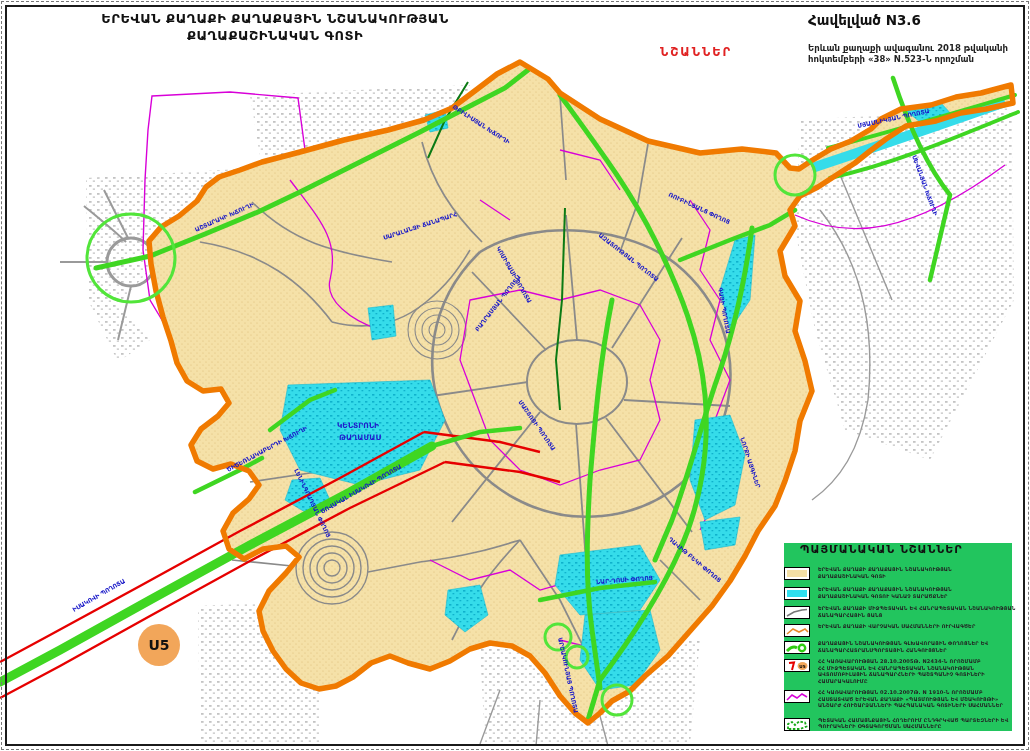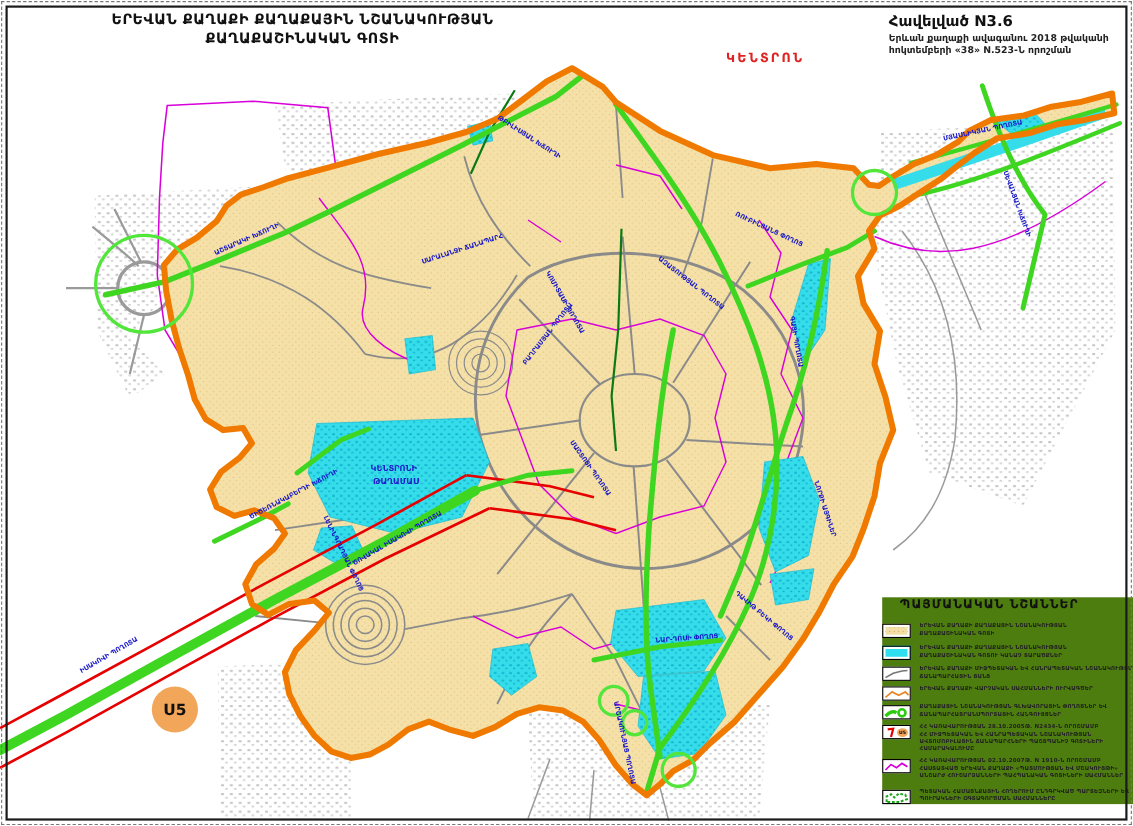--- a/index.html
+++ b/index.html
@@ -4,31 +4,31 @@
 <style>
   html,body{margin:0;padding:0;}
   body{width:1030px;height:751px;position:relative;background:#fff;
        font-family:"DejaVu Sans",sans-serif;overflow:hidden;}
   .frame-outer{position:absolute;inset:1px;border:1px dashed #777;pointer-events:none;}
   .frame-inner{position:absolute;inset:5px;border:2px solid #1a1a1a;pointer-events:none;}
 
   .page-title{position:absolute;left:40px;top:10px;width:470px;text-align:center;
       font-size:13px;font-weight:bold;letter-spacing:.5px;line-height:17px;color:#111;}
   .appendix{position:absolute;left:808px;top:12px;width:210px;color:#111;}
-  .appendix .ap-title{font-size:13.5px;font-weight:bold;margin-bottom:2px;}
+  .appendix .ap-title{font-size:13.5px;font-weight:bold;margin-bottom:15px;}
   .appendix .ap-line{font-size:8.5px;font-weight:bold;line-height:11px;color:#222;}
   .center-banner{position:absolute;left:660px;top:45px;font-size:11.5px;font-weight:bold;
       letter-spacing:2px;color:#E02222;}
 
   #map-wrap{position:absolute;inset:0;}
   svg text.street-label{font-family:"DejaVu Sans",sans-serif;font-size:6px;font-weight:bold;fill:#1818C8;}
   svg text.area-label{font-family:"DejaVu Sans",sans-serif;font-size:7.5px;font-weight:bold;fill:#2020CC;text-anchor:middle;}
   svg text.u5-text{font-family:"DejaVu Sans",sans-serif;font-size:14px;font-weight:bold;fill:#111;text-anchor:middle;}
 
-  .legend{position:absolute;left:802px;top:543px;width:228px;background:#4d7c0f;}
+  .legend{position:absolute;left:784px;top:543px;width:228px;background:#22c55e;}
   .legend-title{font-size:11px;font-weight:bold;letter-spacing:1px;color:#111;
       margin:0 0 10px 16px;}
   .legend-row{display:flex;align-items:flex-start;}
   .sw{width:26px;height:13px;border:1px solid #000;box-sizing:border-box;flex:0 0 26px;margin-top:1px;background:#fff;}
   .sw-zone{background-color:#F3DFA5;background-image:radial-gradient(#C09A50 16%,transparent 17%);
       background-size:4px 4px;box-shadow:inset 0 0 0 2px #fff;}
   .sw-cyan{background:#2FDFEF;box-shadow:inset 0 0 0 2px #fff;}
   .sw svg{display:block;}
   .legend-text{margin-left:8px;font-size:5px;font-weight:bold;line-height:6.5px;
       color:#222;letter-spacing:.2px;white-space:nowrap;}
@@ -198,21 +198,21 @@
   <div>ԵՐԵՎԱՆ ՔԱՂԱՔԻ ՔԱՂԱՔԱՅԻՆ ՆՇԱՆԱԿՈՒԹՅԱՆ</div>
   <div>ՔԱՂԱՔԱՇԻՆԱԿԱՆ ԳՈՏԻ</div>
 </div>
 
 <div class="appendix">
   <div class="ap-title">Հավելված N3.6</div>
   <div class="ap-line">Երևան քաղաքի ավագանու 2018 թվականի</div>
   <div class="ap-line">հոկտեմբերի «38» N.523-Ն   որոշման</div>
 </div>
 
-<div class="center-banner">ԿԵՆՏՐՈՆ</div>
+<div class="center-banner">ՆՇԱՆՆԵՐ</div>
 
 <div class="legend">
   <div class="legend-title">ՊԱՅՄԱՆԱԿԱՆ ՆՇԱՆՆԵՐ</div>
 
   <div class="legend-row lr1">
     <div class="sw sw-zone"></div>
     <div class="legend-text">
       <div>ԵՐԵՎԱՆ ՔԱՂԱՔԻ ՔԱՂԱՔԱՅԻՆ ՆՇԱՆԱԿՈՒԹՅԱՆ</div>
       <div>ՔԱՂԱՔԱՇԻՆԱԿԱՆ ԳՈՏԻ</div>
     </div>

